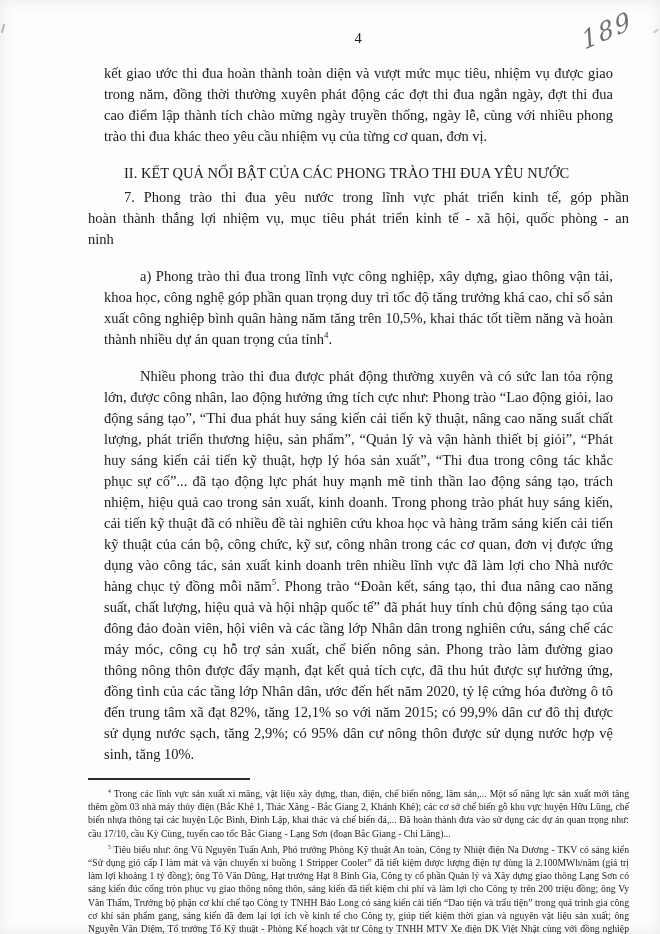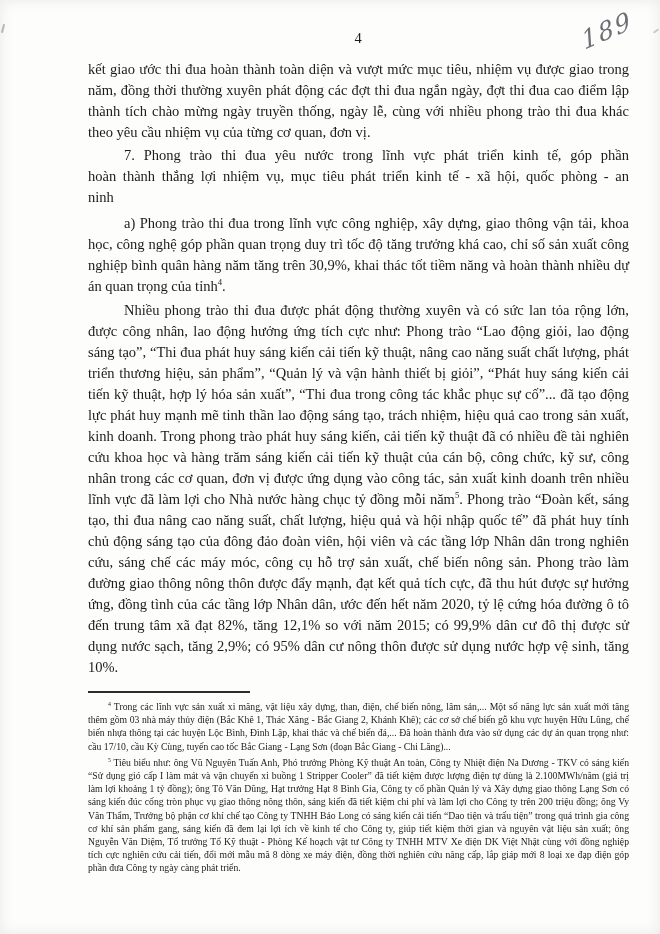--- a/index.html
+++ b/index.html
@@ -24,21 +24,21 @@
   }
   .page-number {
     text-align: center;
     font-size: 14.5px;
     margin-bottom: 12px;
     letter-spacing: 1px;
   }
   .body-text p,
   .body-text h2,
   .body-text h3 {
-    margin: 0;
+    margin: 16px;
     font-size: 14.5px;
     line-height: 21px;
     text-align: justify;
     font-weight: normal;
   }
   .para-intro { text-indent: 0; margin-bottom: 2px; }
   .section-heading {
     font-weight: bold;
     text-indent: 36px;
     margin: 4px 0 3px 0 !important;
@@ -106,24 +106,25 @@
   <div class="handwritten-note">189</div>
 
   <div class="content-column">
 
     <div class="page-number">4</div>
 
     <div class="body-text">
 
       <p class="para-intro">kết giao ước thi đua hoàn thành toàn diện và vượt mức mục tiêu, nhiệm vụ được giao trong năm, đồng thời thường xuyên phát động các đợt thi đua ngắn ngày, đợt thi đua cao điểm lập thành tích chào mừng ngày truyền thống, ngày lễ, cùng với nhiều phong trào thi đua khác theo yêu cầu nhiệm vụ của từng cơ quan, đơn vị.</p>
 
+      <h2 class="section-heading">II. KẾT QUẢ NỔI BẬT CỦA CÁC PHONG TRÀO THI ĐUA YÊU NƯỚC</h2>
 
       <h3 class="subsection-heading">7. Phong trào thi đua yêu nước trong lĩnh vực phát triển kinh tế, góp phần hoàn thành thắng lợi nhiệm vụ, mục tiêu phát triển kinh tế - xã hội, quốc phòng - an ninh</h3>
 
-      <p class="para-indent"><span>a) Phong trào thi đua trong lĩnh vực công nghiệp, xây dựng, giao thông vận tải, khoa học, công nghệ góp phần quan trọng duy trì tốc độ tăng trưởng khá cao, chỉ số sản xuất công nghiệp bình quân hàng năm tăng trên 30,9%, khai thác tốt tiềm năng và hoàn thành nhiều dự án quan trọng của tỉnh</span><sup class="fn-ref">4</sup><span>.</span></p>
+      <p class="para-indent"><span>a) Phong trào thi đua trong lĩnh vực công nghiệp, xây dựng, giao thông vận tải, khoa học, công nghệ góp phần quan trọng duy trì tốc độ tăng trưởng khá cao, chỉ số sản xuất công nghiệp bình quân hàng năm tăng trên 10,5%, khai thác tốt tiềm năng và hoàn thành nhiều dự án quan trọng của tỉnh</span><sup class="fn-ref">4</sup><span>.</span></p>
 
       <p class="para-indent"><span>Nhiều phong trào thi đua được phát động thường xuyên và có sức lan tỏa rộng lớn, được công nhân, lao động hưởng ứng tích cực như: Phong trào “Lao động giỏi, lao động sáng tạo”, “Thi đua phát huy sáng kiến cải tiến kỹ thuật, nâng cao năng suất chất lượng, phát triển thương hiệu, sản phẩm”, “Quản lý và vận hành thiết bị giỏi”, “Phát huy sáng kiến cải tiến kỹ thuật, hợp lý hóa sản xuất”, “Thi đua trong công tác khắc phục sự cố”... đã tạo động lực phát huy mạnh mẽ tinh thần lao động sáng tạo, trách nhiệm, hiệu quả cao trong sản xuất, kinh doanh. Trong phong trào phát huy sáng kiến, cải tiến kỹ thuật đã có nhiều đề tài nghiên cứu khoa học và hàng trăm sáng kiến cải tiến kỹ thuật của cán bộ, công chức, kỹ sư, công nhân trong các cơ quan, đơn vị được ứng dụng vào công tác, sản xuất kinh doanh trên nhiều lĩnh vực đã làm lợi cho Nhà nước hàng chục tỷ đồng mỗi năm</span><sup class="fn-ref">5</sup><span>. Phong trào “Đoàn kết, sáng tạo, thi đua nâng cao năng suất, chất lượng, hiệu quả và hội nhập quốc tế” đã phát huy tính chủ động sáng tạo của đông đảo đoàn viên, hội viên và các tầng lớp Nhân dân trong nghiên cứu, sáng chế các máy móc, công cụ hỗ trợ sản xuất, chế biến nông sản. Phong trào làm đường giao thông nông thôn được đẩy mạnh, đạt kết quả tích cực, đã thu hút được sự hưởng ứng, đồng tình của các tầng lớp Nhân dân, ước đến hết năm 2020, tỷ lệ cứng hóa đường ô tô đến trung tâm xã đạt 82%, tăng 12,1% so với năm 2015; có 99,9% dân cư đô thị được sử dụng nước sạch, tăng 2,9%; có 95% dân cư nông thôn được sử dụng nước hợp vệ sinh, tăng 10%.</span></p>
     </div>
 
     <hr class="footnote-separator">
 
     <div class="footnotes">
 
       <p><sup class="fn-ref">4</sup><span> Trong các lĩnh vực sản xuất xi măng, vật liệu xây dựng, than, điện, chế biến nông, lâm sản,... Một số năng lực sản xuất mới tăng thêm gồm 03 nhà máy thủy điện (Bắc Khê 1, Thác Xăng - Bắc Giang 2, Khánh Khê); các cơ sở chế biến gỗ khu vực huyện Hữu Lũng, chế biến nhựa thông tại các huyện Lộc Bình, Đình Lập, khai thác và chế biến đá,... Đã hoàn thành đưa vào sử dụng các dự án quan trọng như: cầu 17/10, cầu Kỳ Cùng, tuyến cao tốc Bắc Giang - Lạng Sơn (đoạn Bắc Giang - Chi Lăng)...</span></p>
 

